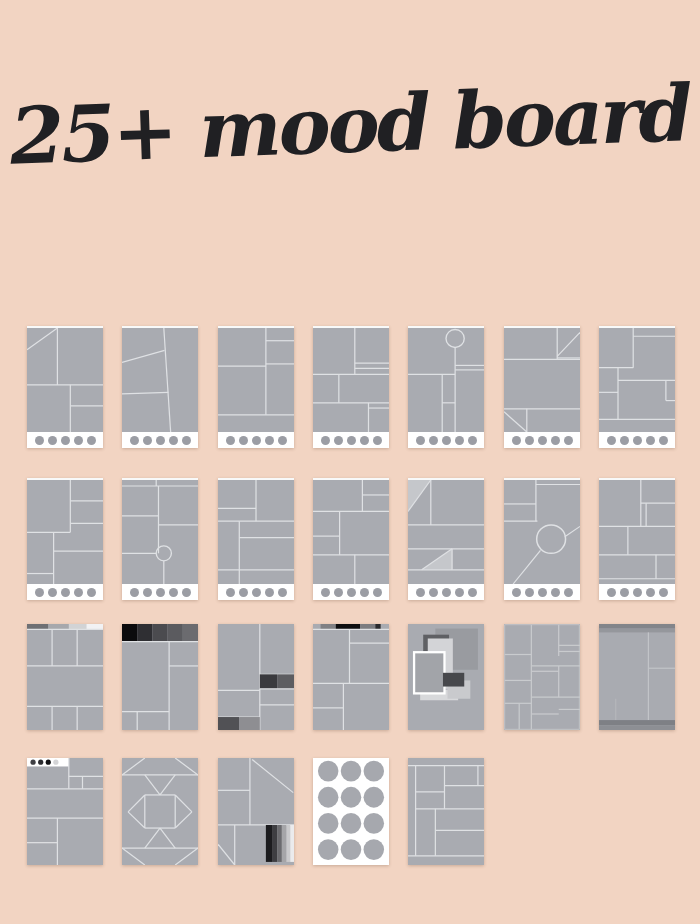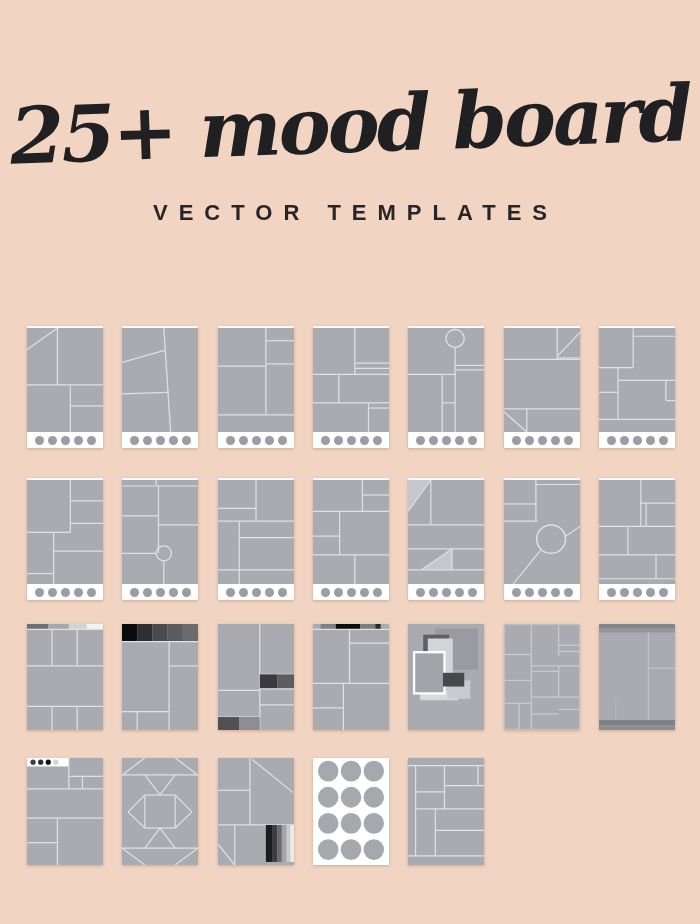--- a/index.html
+++ b/index.html
@@ -31,21 +31,20 @@
     position:absolute;left:0;right:0;bottom:0;height:16px;background:#ffffff;
     display:flex;align-items:center;justify-content:center;gap:4px;
   }
   .dot{width:9px;height:9px;border-radius:50%;background:#9b9da4;}
 </style>
 </head>
 <body style="background: rgb(242, 212, 194);">
 
 <div class="header">
   <div class="title">25+ mood board</div>
-  <div class="subtitle">VECTOR TEMPLATES</div>
 </div>
 
 <div class="grid">
     <div class="row" style="top: 326px; height: 122px;">
       <div class="card white-top" style="left: 27px; width: 76px; height: 122px; background: rgb(169, 171, 177);">
         <svg viewBox="0 0 100 139" preserveAspectRatio="none" width="100%" height="104">
           <line x1="0" y1="29" x2="40" y2="0" stroke="#dfe1e4" stroke-width="1.6"></line>
           <line x1="40" y1="0" x2="40" y2="76" stroke="#dfe1e4" stroke-width="1.6"></line>
           <line x1="0" y1="76" x2="100" y2="76" stroke="#dfe1e4" stroke-width="1.6"></line>
           <line x1="57" y1="76" x2="57" y2="139" stroke="#dfe1e4" stroke-width="1.6"></line>

